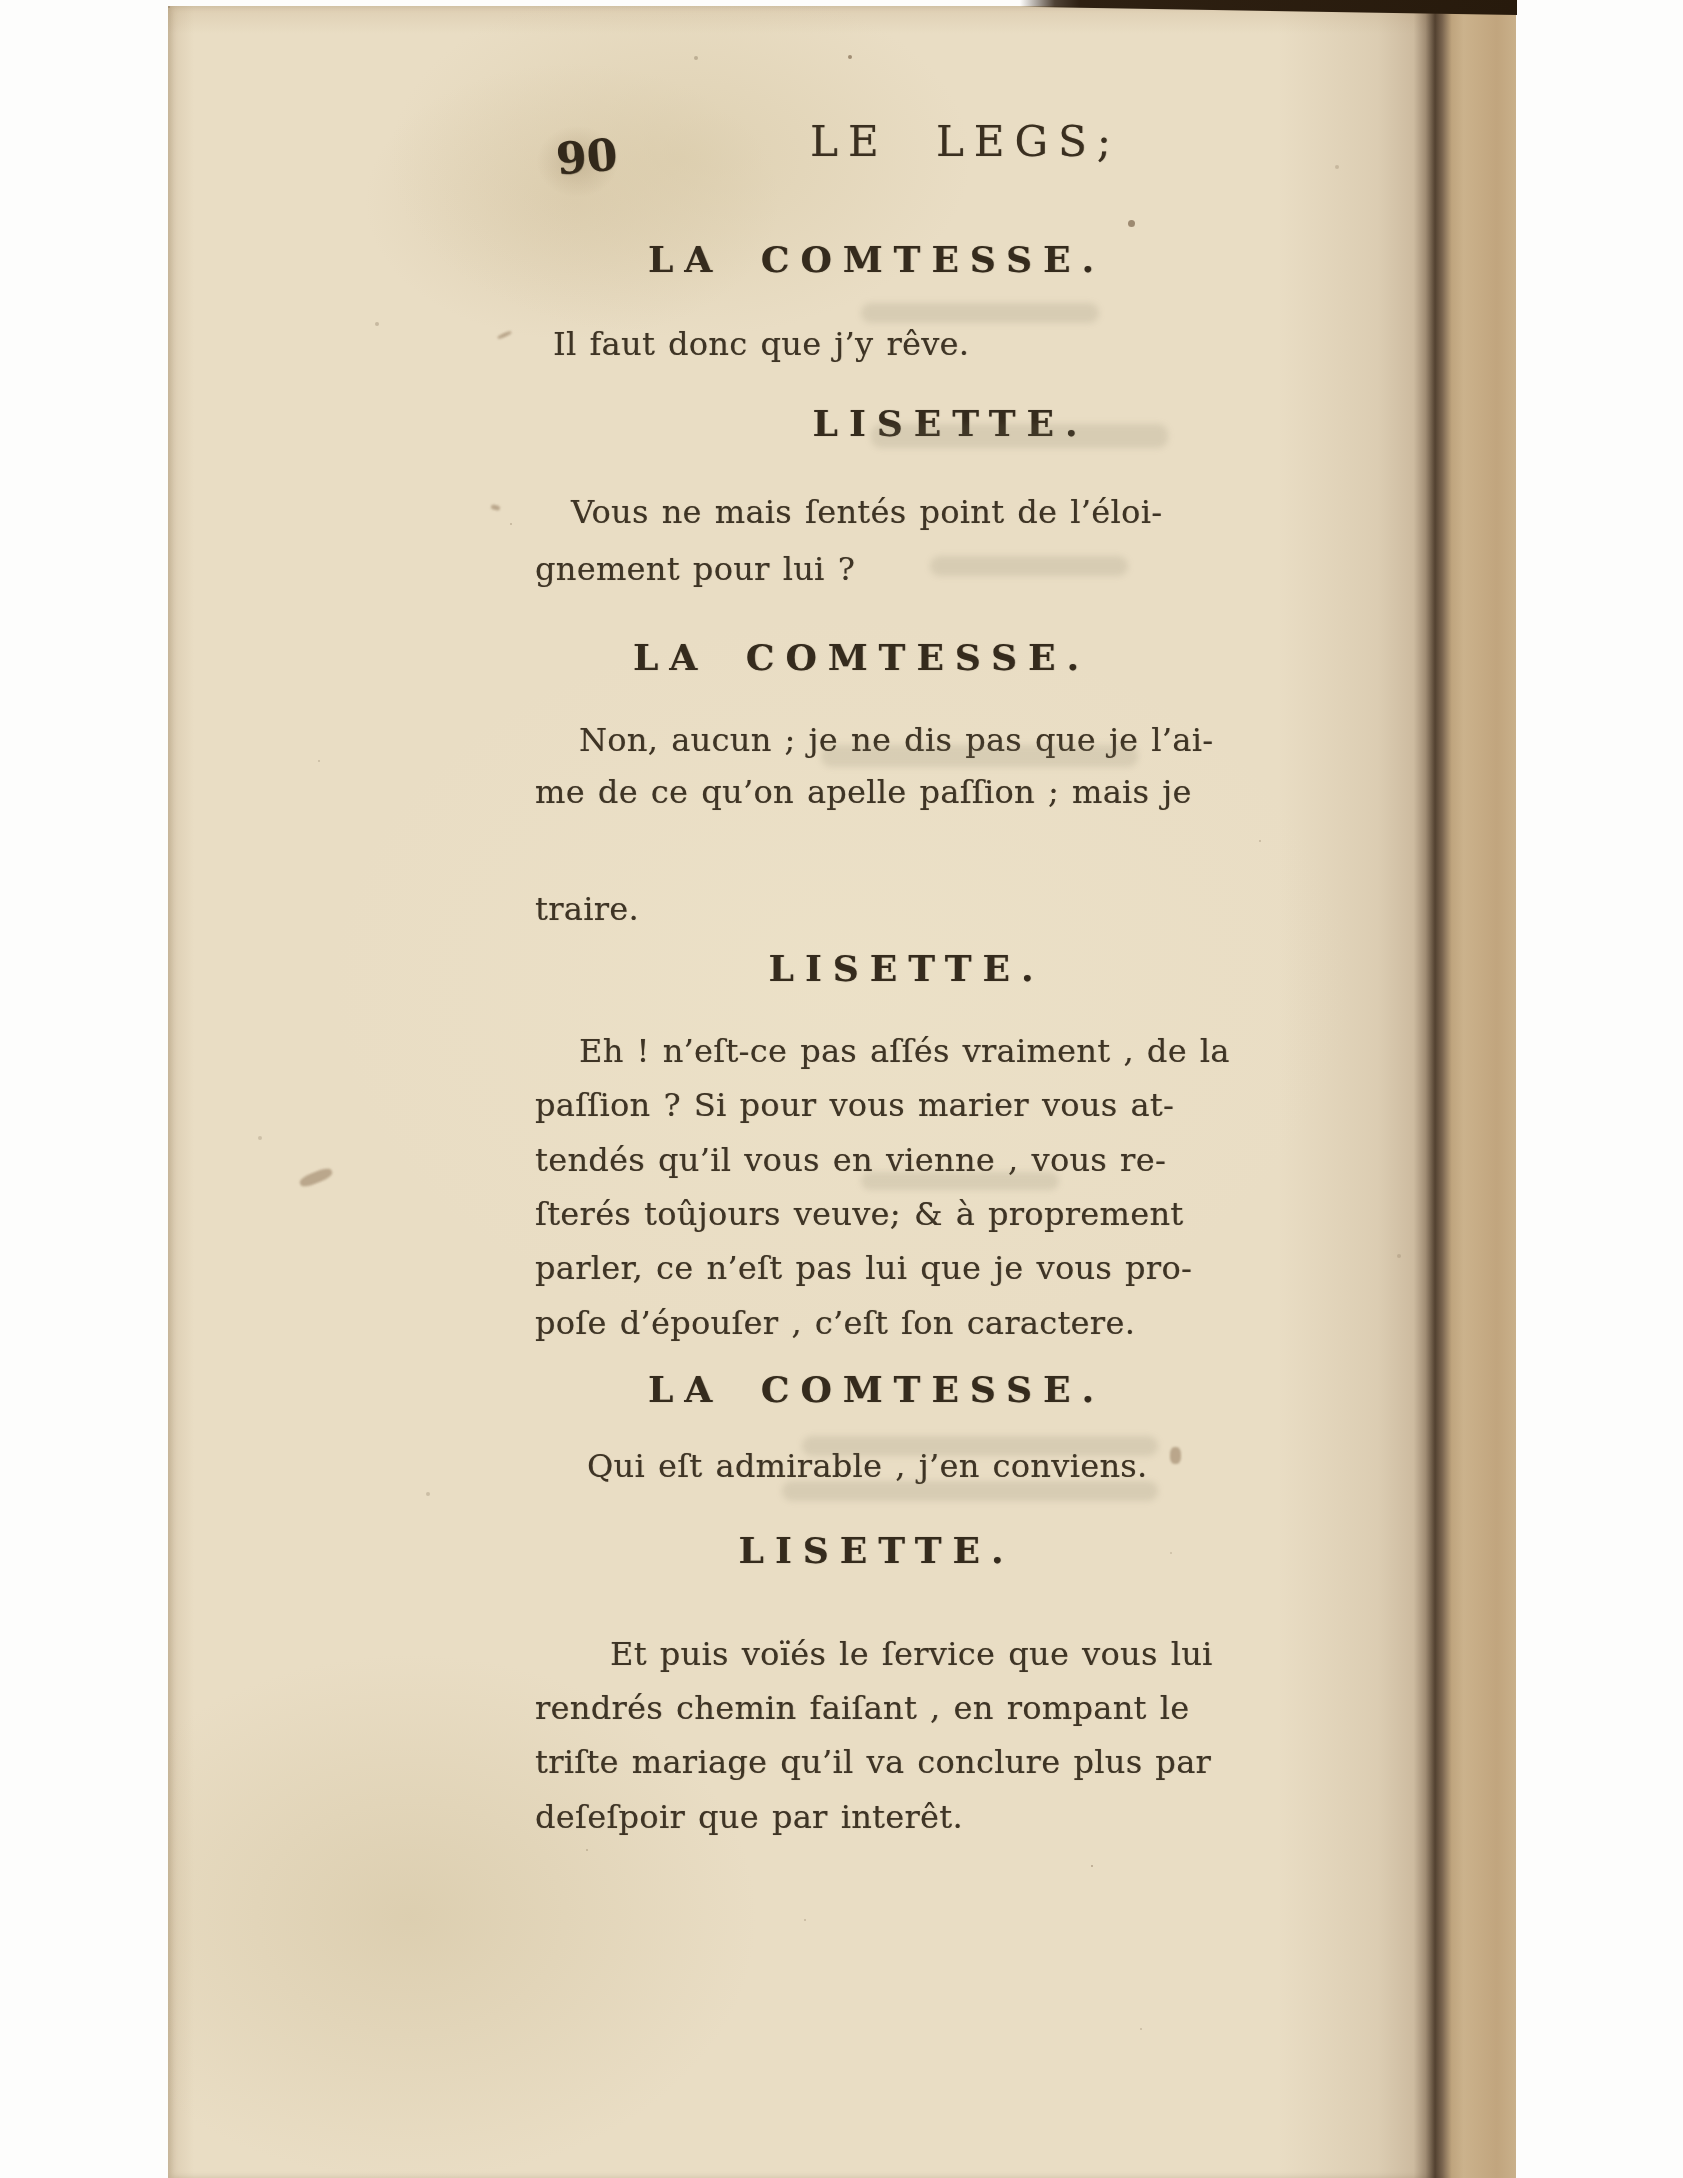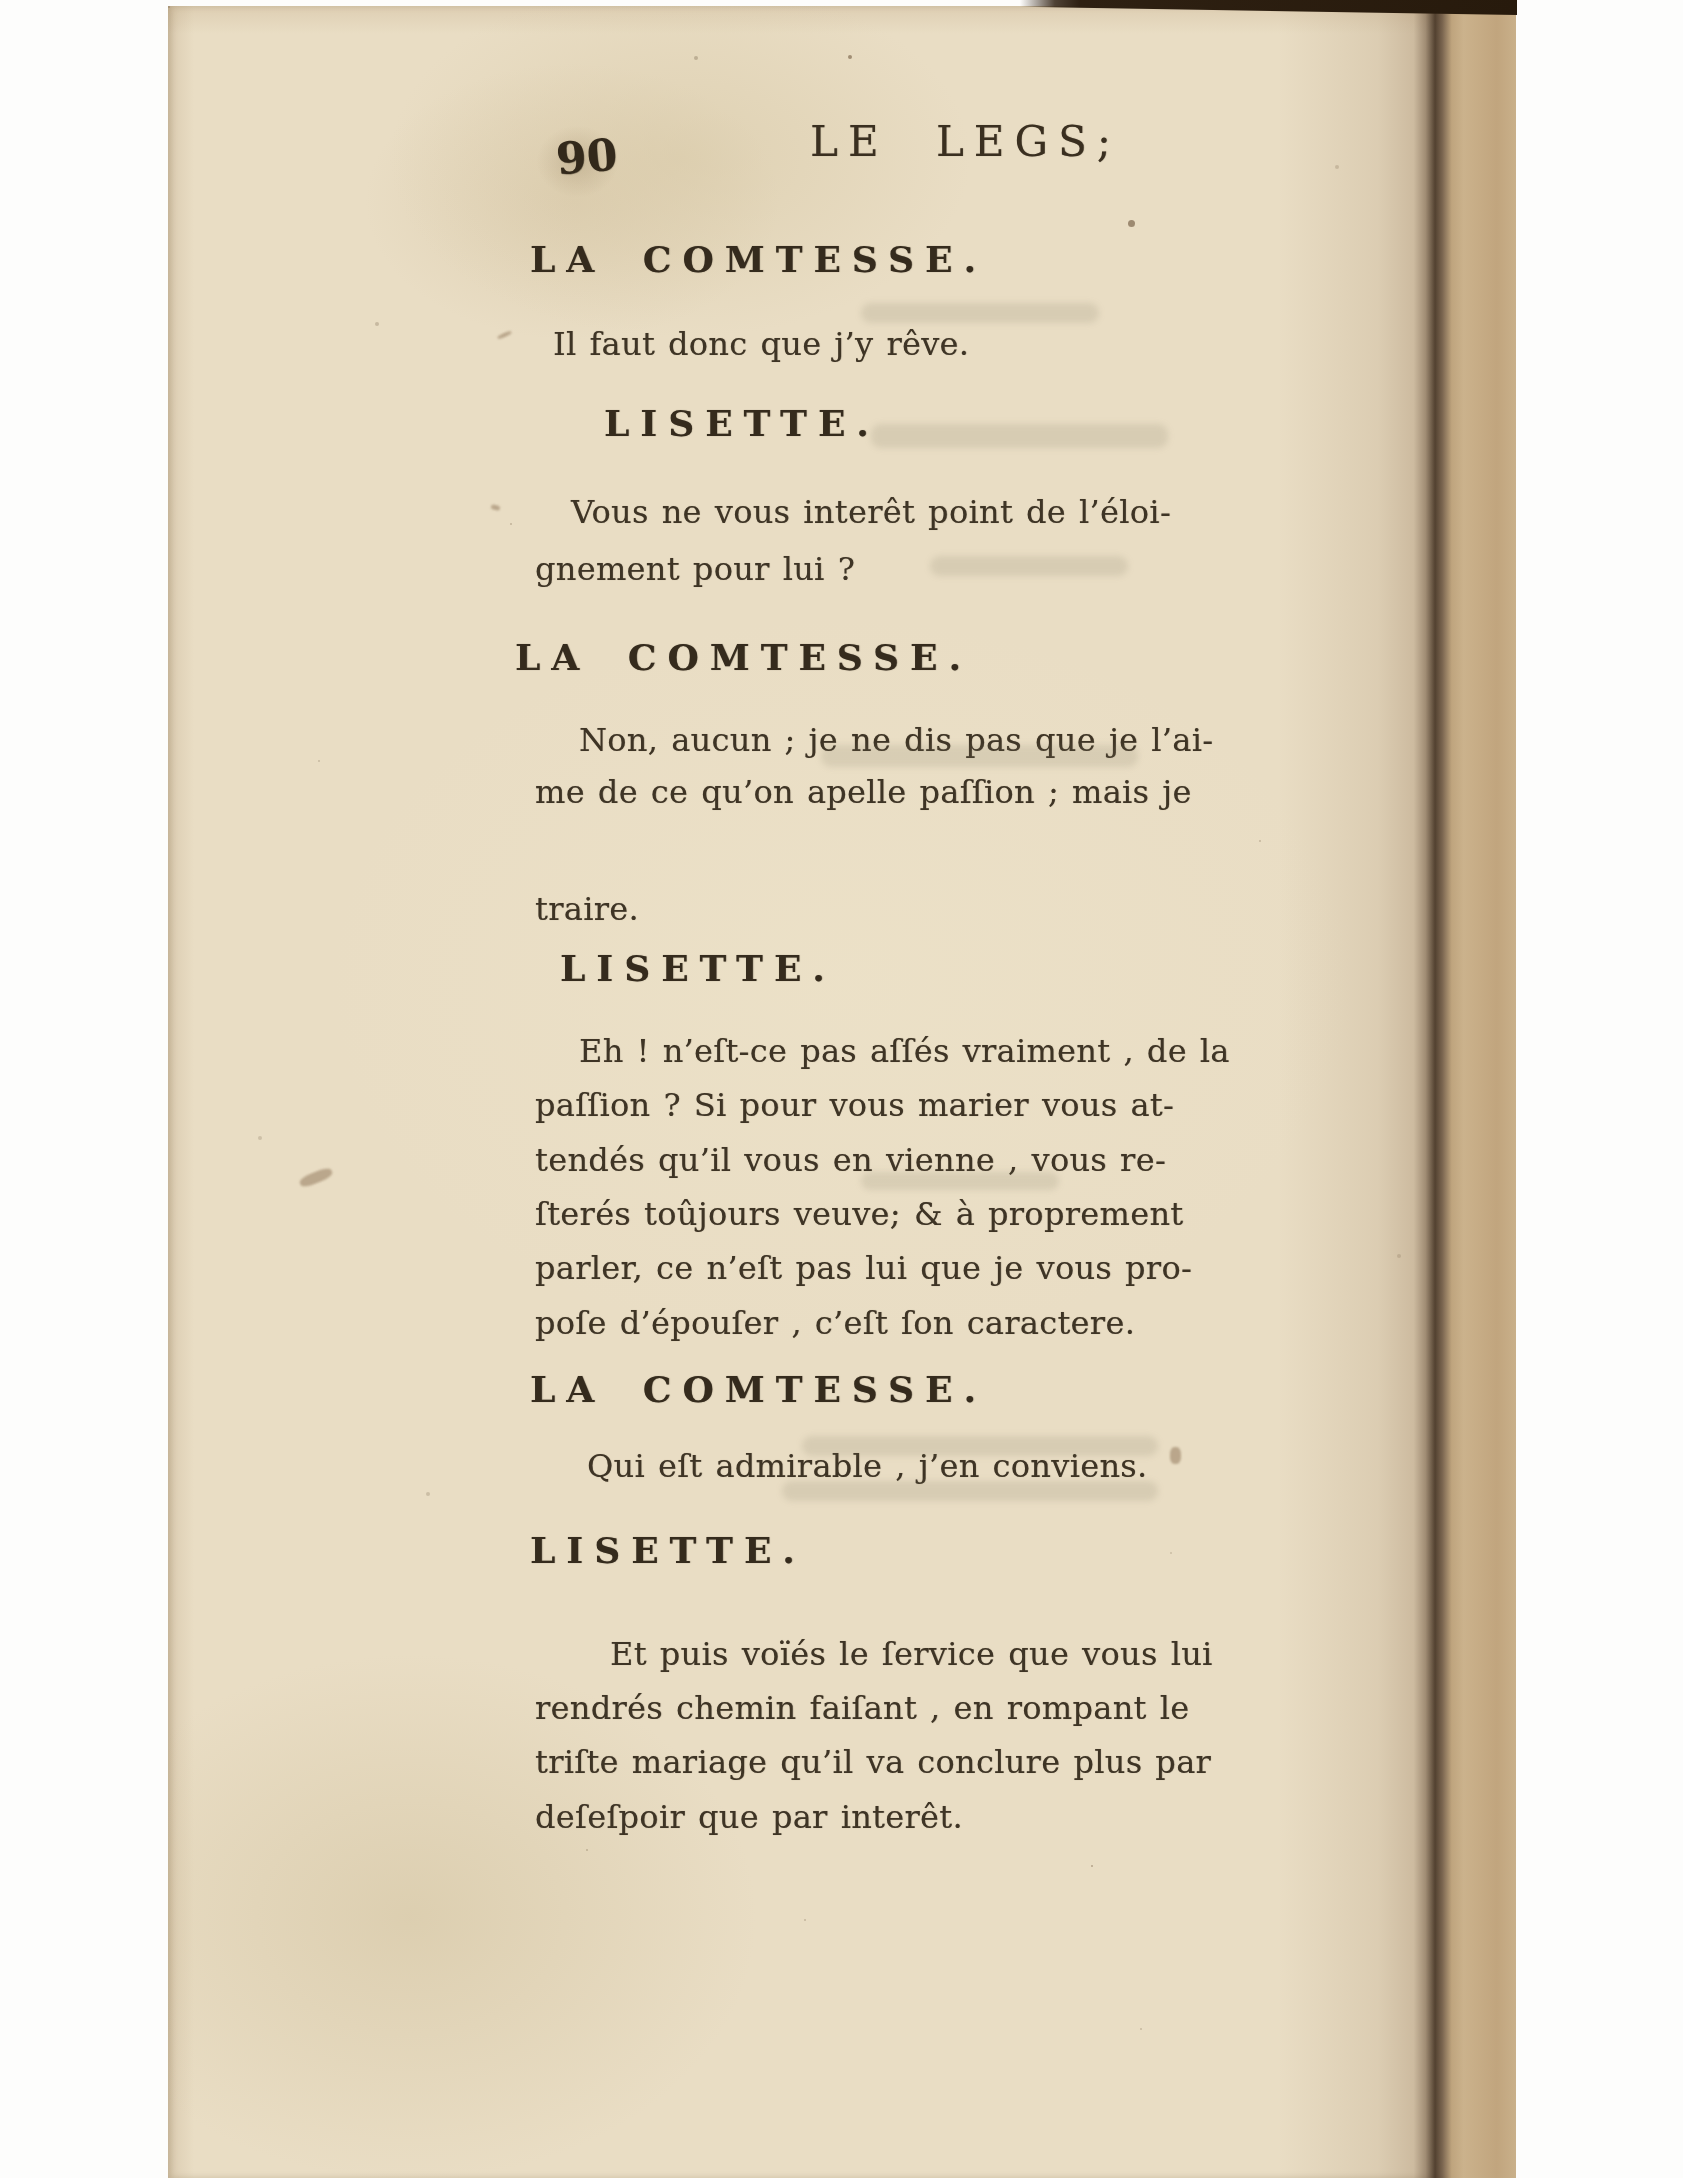--- a/index.html
+++ b/index.html
@@ -59,21 +59,21 @@
   }
   .title{
     position:absolute;left:642px;top:111px;
     font-size:42px;font-weight:normal;color:#3a2f20;
     letter-spacing:10px;word-spacing:24px;
     text-shadow:0.4px 0.4px 0.8px rgba(58,47,32,0.45);
   }
 
   .col{position:absolute;left:347px;top:0;width:693px;height:2172px;}
   .speaker{
-    position:absolute;left:0;width:100%;margin:0;text-align:left;
+    position:absolute;left:0;width:100%;margin:0;text-align:center;
     font-size:36px;font-weight:bold;color:#352b1d;
     letter-spacing:11px;word-spacing:14px;white-space:nowrap;
     text-shadow:0.4px 0.4px 0.9px rgba(53,43,29,0.5);
   }
   .line{
     position:absolute;margin:0;white-space:nowrap;
     font-size:32px;color:#3e3425;
     letter-spacing:0.3px;word-spacing:2.5px;
     text-shadow:0.3px 0.3px 0.7px rgba(62,52,37,0.45);
   }
@@ -113,21 +113,21 @@
       <span class="pagenum">90</span>
       <span class="title">LE LEGS;</span>
     </div>
 
     <div class="col">
 
       <h2 class="speaker sh15" style="top:232px">LA COMTESSE.</h2>
       <p class="line ml45" style="top:319px">Il faut donc que j’y rêve.</p>
 
       <h2 class="speaker sh90" style="top:396px">LISETTE.</h2>
-      <p class="line ml57" style="top:487px">Vous ne vous interêt point de l’éloi-</p>
+      <p class="line ml57" style="top:487px">Vous ne mais ſentés point de l’éloi-</p>
       <p class="line ml20" style="top:544px">gnement pour lui ?</p>
 
       <h2 class="speaker" style="top:630px">LA COMTESSE.</h2>
       <p class="line ml65" style="top:715px">Non, aucun ; je ne dis pas que je l’ai-</p>
       <p class="line ml20" style="top:767px">me de ce qu’on apelle paſſion ; mais je</p>
       <p class="line ml20" style="top:884px">traire.</p>
 
       <h2 class="speaker sh45" style="top:941px">LISETTE.</h2>
       <p class="line ml65" style="top:1026px">Eh ! n’eſt-ce pas aſſés vraiment , de la</p>
       <p class="line ml20" style="top:1080px">paſſion ? Si pour vous marier vous at-</p>

